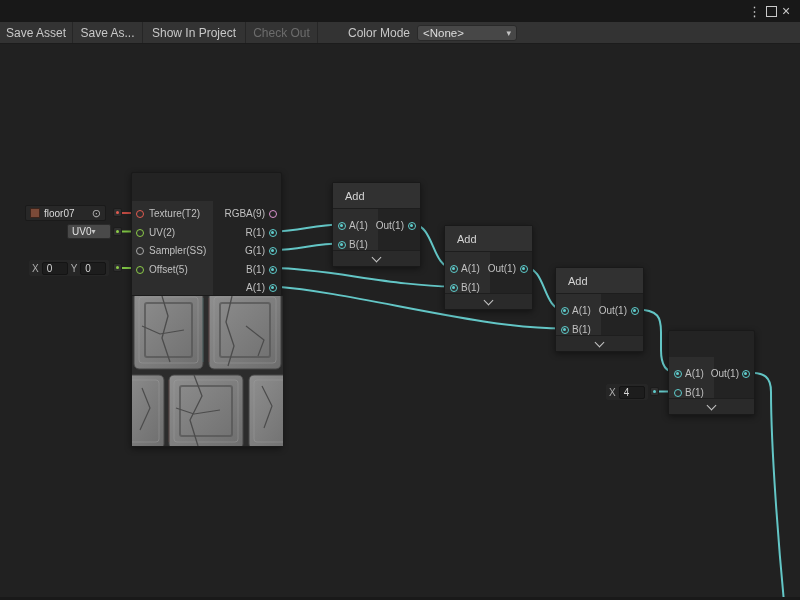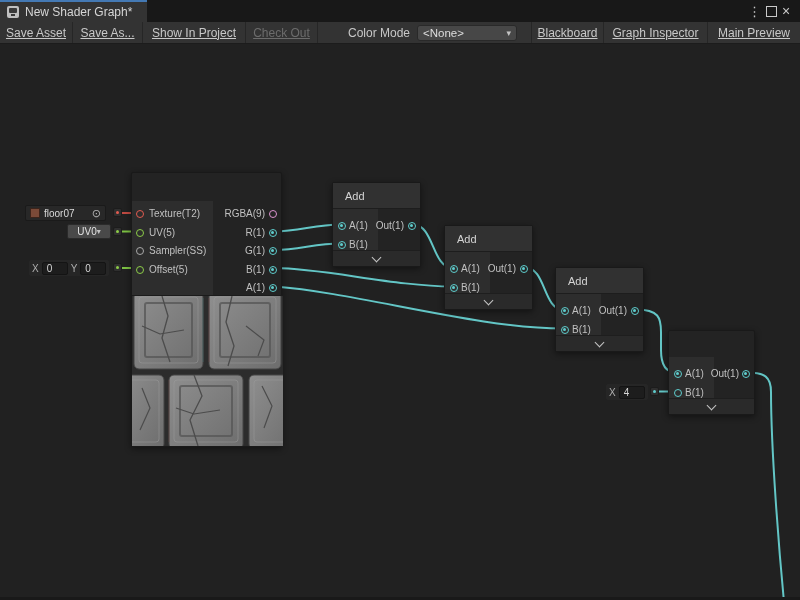--- a/index.html
+++ b/index.html
@@ -15,21 +15,21 @@
   .tab-title{font-size:12px;color:#d6d6d6;white-space:nowrap;}
   .wctl{position:absolute;top:0;height:22px;display:flex;align-items:center;color:#c9c9c9;}
   .wctl.menu{left:748px;font-size:13px;}
   .wctl.max{left:766px;}
   .maxbox{width:9px;height:9px;border:1.5px solid #c9c9c9;}
   .wctl.close{left:782px;font-size:14px;}
   
   .toolbar{position:absolute;left:0;top:22px;width:800px;height:22px;background:#333333;
            border-bottom:1px solid #1c1c1c;box-sizing:border-box;display:flex;align-items:stretch;
            font-size:12px;color:#c8c8c8;}
-  .tbtn{display:flex;align-items:center;justify-content:center;white-space:nowrap;box-sizing:border-box;cursor:default;text-decoration:underline;}
+  .tbtn{display:flex;align-items:center;justify-content:center;white-space:nowrap;box-sizing:border-box;cursor:default;}
   .grp-left .tbtn{border-right:1px solid #262626;}
   .grp-left{display:flex;}
   .tbtn.disabled{color:#6c6c6c;}
   .grp-right{display:flex;margin-left:auto;}
   .grp-right .tbtn{border-left:1px solid #262626;}
   .cm-label{display:flex;align-items:center;margin-left:30px;white-space:nowrap;}
   .cm-drop{width:100px;height:16px;margin:3px 0 0 7px;background:#474747;border:1px solid #292929;border-radius:3px;
            box-sizing:border-box;display:flex;align-items:center;padding:0 5px;gap:4px;color:#dedede;}
   .cm-drop .val{flex:1;font-size:11.5px;}
   .cm-drop .arr{font-size:9px;color:#c3c3c3;}
@@ -55,60 +55,51 @@
   .port.filled:after{content:"";position:absolute;left:1px;top:1px;width:3px;height:3px;border-radius:50%;background:var(--pc);}
   .preview{position:absolute;left:0;right:0;bottom:0;border-top:1px solid #1b1b1b;}
   
   .iport{position:absolute;width:9px;height:9px;border-radius:2px;background:#2f2f2f;border:1px solid #1c1c1c;box-sizing:border-box;}
   .iport:after{content:"";position:absolute;left:2px;top:2px;width:3px;height:3px;border-radius:50%;background:var(--pc);}
   .objfield{position:absolute;height:16px;background:#282828;border:1px solid #1a1a1a;border-radius:2px;
             box-sizing:border-box;display:flex;align-items:center;gap:4px;padding:0 4px;font-size:10px;color:#dadada;}
   .swatch{width:10px;height:10px;background:#7b4a38;border:1px solid #3c241b;box-sizing:border-box;}
   .objfield .picker{margin-left:auto;color:#b5b5b5;font-size:11px;line-height:10px;}
   .ddfield{position:absolute;height:15px;background:#494949;border:1px solid #2a2a2a;border-radius:2px;
-           box-sizing:border-box;display:flex;align-items:center;padding:0 4px;font-size:10px;color:#e2e2e2;justify-content:center;}
+           box-sizing:border-box;display:flex;align-items:center;padding:0 4px;font-size:10px;color:#e2e2e2;}
   .ddfield .arr{font-size:8px;color:#c3c3c3;}
   .vecfield{position:absolute;height:16px;background:#262626;border-radius:2px;display:flex;align-items:center;
             gap:3px;padding:0 3px;box-sizing:border-box;font-size:10px;color:#aeaeae;}
   .numbox{width:26px;height:13px;background:#1d1d1d;border:1px solid #141414;border-radius:2px;box-sizing:border-box;
           color:#d6d6d6;display:flex;align-items:center;padding-left:4px;}
 </style>
 </head>
 <body>
 
 <div class="app">
 
   <div class="titlebar">
-    <div class="tab">
-      <span class="tab-icon"></span>
-      <span class="tab-title">New Shader Graph*</span>
-    </div>
     <div class="wctl menu">⋮</div>
     <div class="wctl max">
         <span class="maxbox"></span>
       </div>
     <div class="wctl close">×</div>
   </div>
 
   <div class="toolbar">
     <div class="grp-left">
       <div class="tbtn" style="width:73px">Save Asset</div>
       <div class="tbtn" style="width:70px">Save As...</div>
       <div class="tbtn" style="width:103px">Show In Project</div>
       <div class="tbtn disabled" style="width:72px">Check Out</div>
     </div>
     <div class="cm-label">Color Mode</div>
     <div class="cm-drop">
       <span class="val">&lt;None&gt;</span>
       <span class="arr">▾</span>
-    </div>
-    <div class="grp-right">
-      <div class="tbtn" style="width:72px">Blackboard</div>
-      <div class="tbtn" style="width:104px">Graph Inspector</div>
-      <div class="tbtn" style="width:93px">Main Preview</div>
     </div>
   </div>
 
   <div class="canvas"></div>
 
   <svg class="edges" viewBox="0 0 800 600">
     <g fill="none" stroke-width="2" stroke-linecap="round">
       <path d="M122,213 L139,213" stroke="#bf4a42"></path>
       <path d="M122,231.5 L139,231.5" stroke="#7cc143"></path>
       <path d="M122,268 L139,268" stroke="#7cc143"></path>
@@ -120,21 +111,21 @@
       <path d="M525,267.5 C546,267.5 543,309.5 563,309.5" stroke="#63c6c6"></path>
       <path d="M636,309.5 C659,309.5 661,318 661,332 L661,350 C661,364 665,372.5 676,372.5" stroke="#63c6c6"></path>
       <path d="M659,391.5 L676,391.5" stroke="#63c6c6"></path>
       <path d="M747,372.5 C765,372.5 771,377 771,392 C771,450 779,550 784,602" stroke="#63c6c6"></path>
     </g>
   </svg>
 
   <div class="node" style="left:131px;top:172px;width:151px;height:275px">
     <div class="incol" style="left:0;top:28px;width:81px;height:97px"></div>
     <span class="plabel" style="left:17px;top:34px">Texture(T2)</span>
-    <span class="plabel" style="left:17px;top:53px">UV(5)</span>
+    <span class="plabel" style="left:17px;top:53px">UV(2)</span>
     <span class="plabel" style="left:17px;top:71px">Sampler(SS)</span>
     <span class="plabel" style="left:17px;top:90px">Offset(5)</span>
     <span class="plabel r" style="right:16px;top:34px">RGBA(9)</span>
     <span class="plabel r" style="right:16px;top:53px">R(1)</span>
     <span class="plabel r" style="right:16px;top:71px">G(1)</span>
     <span class="plabel r" style="right:16px;top:90px">B(1)</span>
     <span class="plabel r" style="right:16px;top:108px">A(1)</span>
     <span class="port" style="--pc:#e25b50;left:4px;top:37px"></span>
     <span class="port" style="--pc:#8ccc48;left:4px;top:56px"></span>
     <span class="port" style="--pc:#a8a8a8;left:4px;top:74px"></span>

